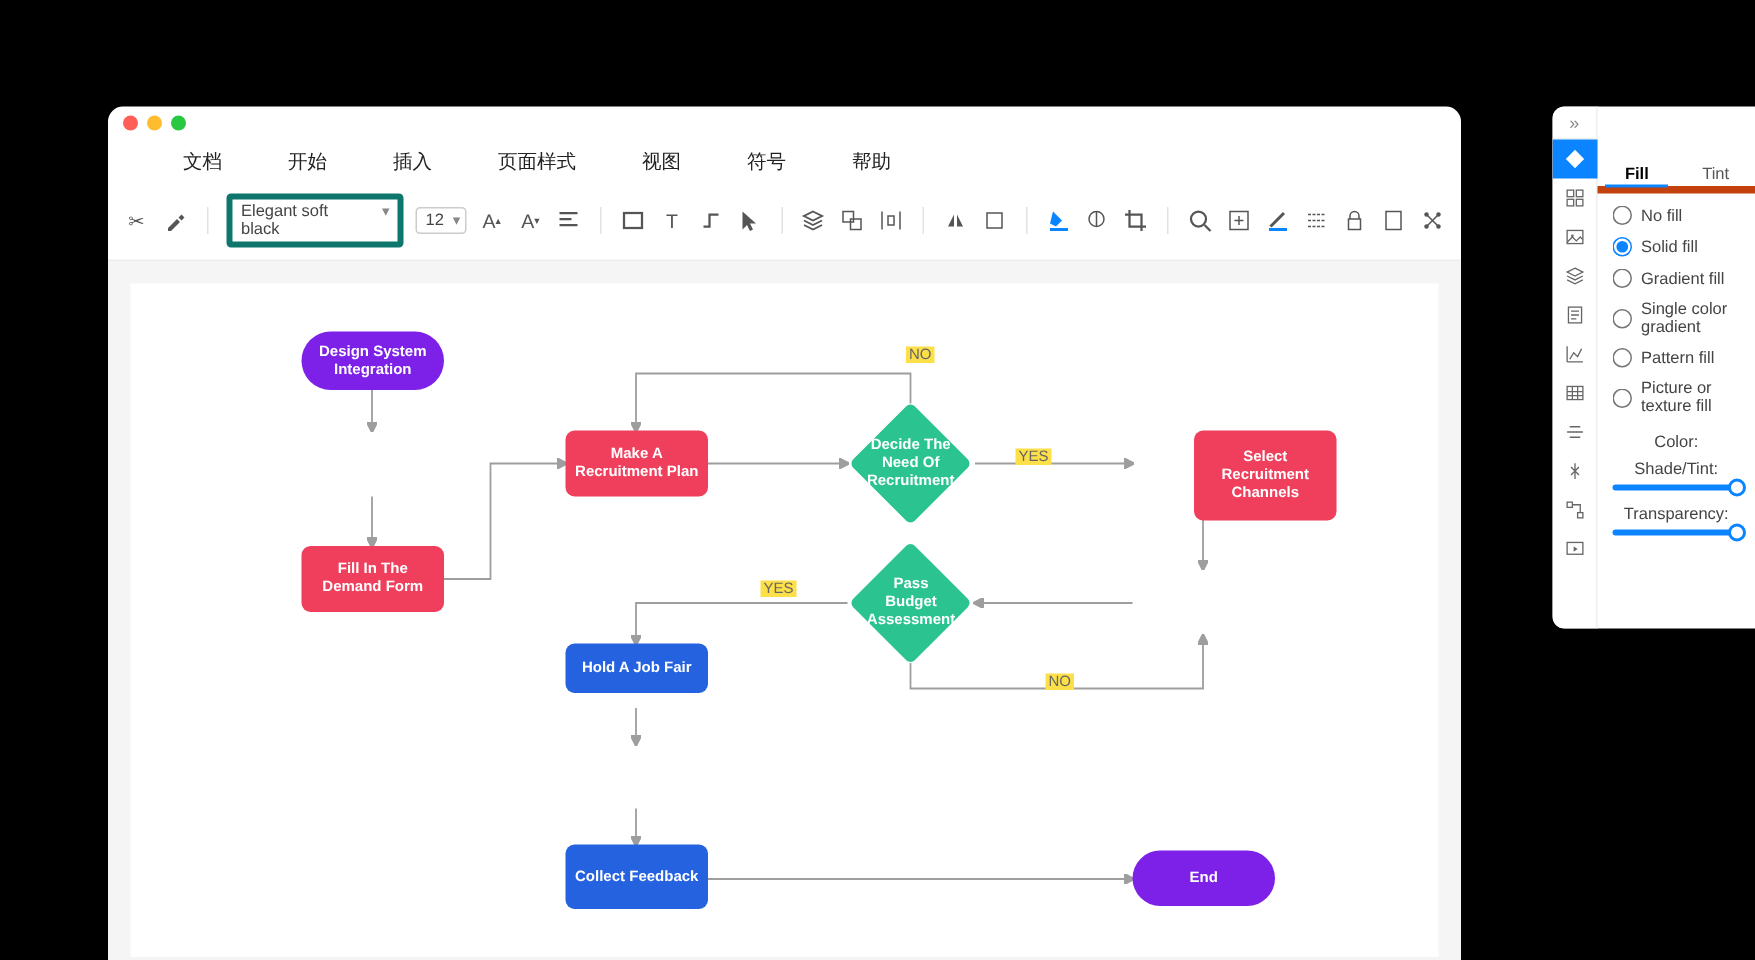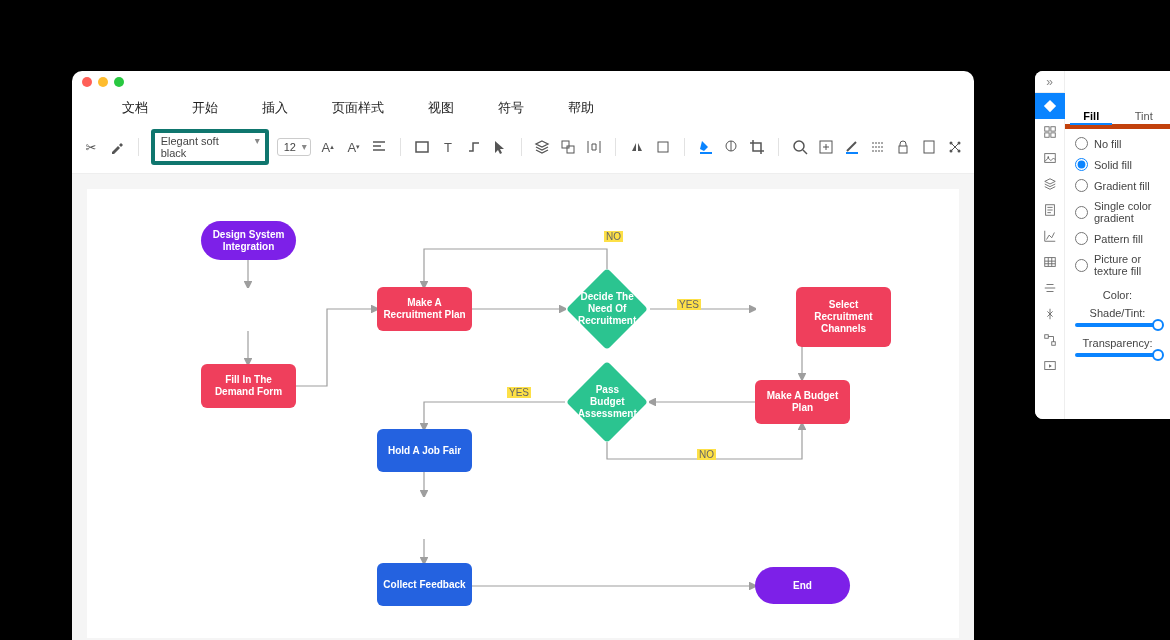--- a/index.html
+++ b/index.html
@@ -249,25 +249,24 @@
       <div class="edge-label" style="left:420px; top:198px;">YES</div>
       <div class="edge-label" style="left:610px; top:260px;">NO</div>
 
       <div class="shape pill purple" style="left:114px; top:32px; width:95px; height:39px;">Design System Integration</div>
       <div class="shape pink" style="left:114px; top:175px; width:95px; height:44px;">Fill In The Demand Form</div>
       <div class="shape pink" style="left:290px; top:98px; width:95px; height:44px;">Make A Recruitment Plan</div>
       <div class="shape diamond" style="left:491px; top:91px; width:58px; height:58px;">
           <span>Decide The Need Of Recruitment</span>
         </div>
       <div class="shape pink" style="left:668px; top:98px; width:95px; height:60px;margin-left:41px;">Select Recruitment Channels</div>
-      <div class="shape pink" style="left:668px; top:191px; width:95px; height:44px;">Make A Budget Plan</div>
       <div class="shape diamond" style="left:491px; top:184px; width:58px; height:58px;">
           <span>Pass Budget Assessment</span>
         </div>
-      <div class="shape blue" style="left:290px; top:240px; width:95px; height:43px;">Hold A Job Fair</div>
+      <div class="shape blue" style="left:290px; top:240px; width:95px; height:33px;">Hold A Job Fair</div>
       <div class="shape blue" style="left:290px; top:374px; width:95px; height:43px;">Collect Feedback</div>
       <div class="shape pill purple" style="left:668px; top:378px; width:95px; height:37px;">End</div>
     </div>
   </div>
 </div>
 
 <div class="side-panel">
   <div class="side-strip">
     <div class="strip-expand">»</div>
     <div class="strip-icon active">

